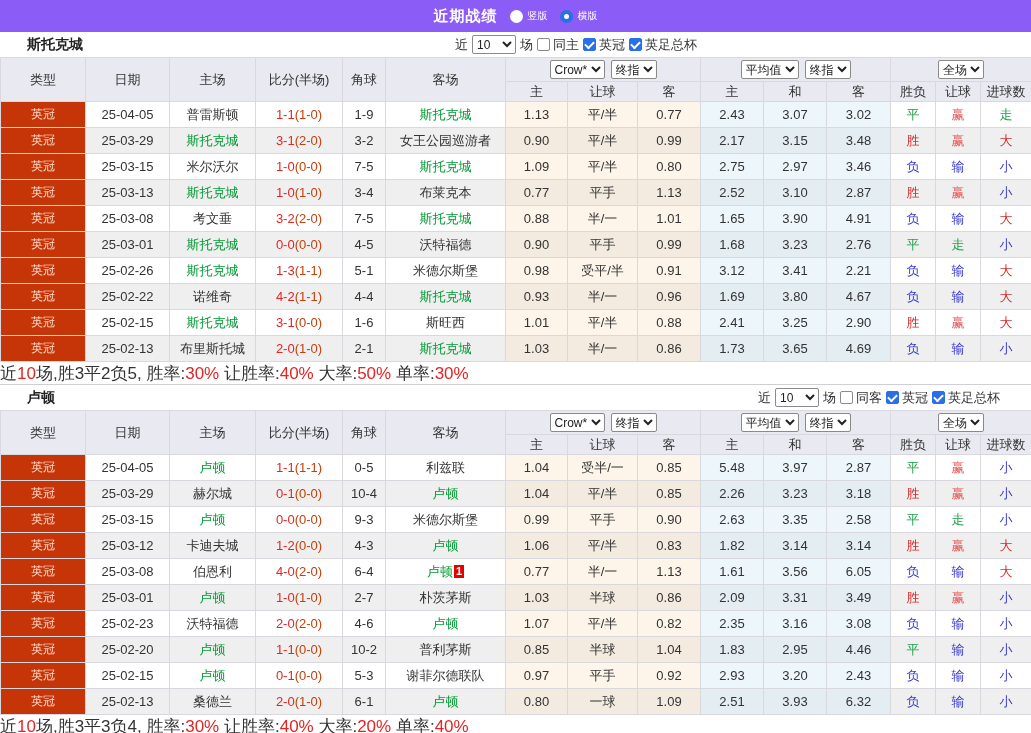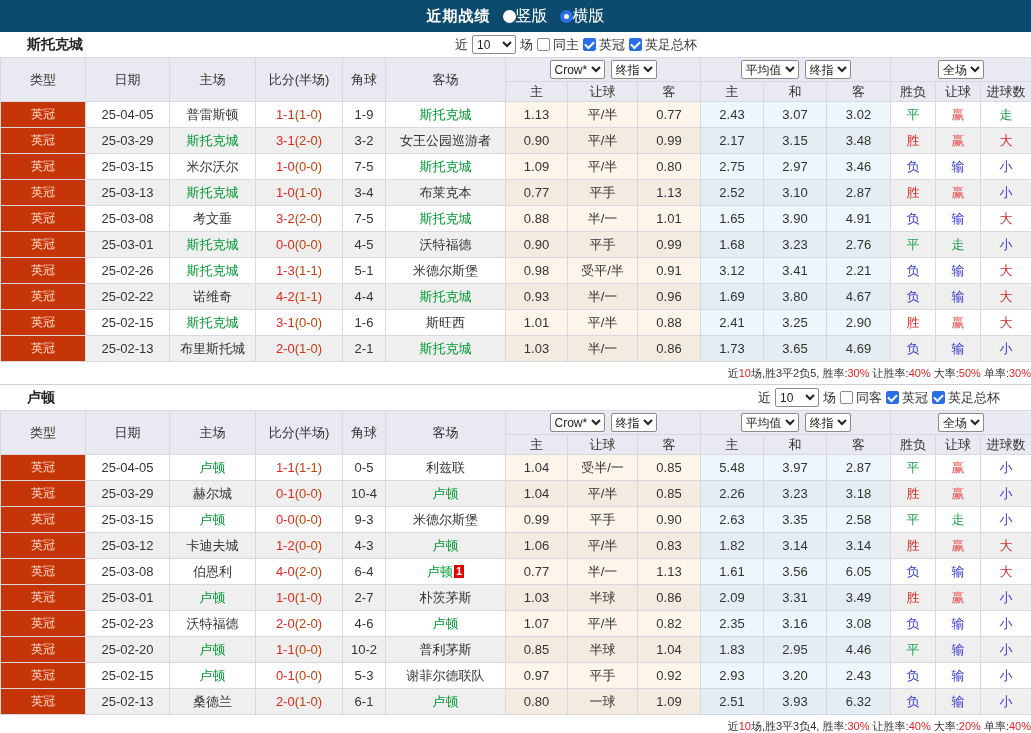--- a/index.html
+++ b/index.html
@@ -1,19 +1,19 @@
 <!DOCTYPE html>
 <html><head>
 <meta charset="utf-8">
 <style>
   * { box-sizing: border-box; }
   body { margin:0; width:1031px; background:#fff; font-family:"Liberation Sans","DejaVu Sans",sans-serif; color:#333; }
-  .titlebar { height:32px; background:#0c4a6e; display:flex; align-items:center; justify-content:center; gap:12px; color:#fff; }
+  .titlebar { height:32px; background:#8b5cf6; display:flex; align-items:center; justify-content:center; gap:12px; color:#fff; }
   .titlebar .title { font-weight:bold; font-size:15px; letter-spacing:1px; }
-  .radio-wrap { display:inline-flex; align-items:center; font-size:16px; cursor:pointer; }
+  .radio-wrap { display:inline-flex; align-items:center; gap:5px; font-size:10px; cursor:pointer; }
   .radio { width:13px; height:13px; border-radius:50%; background:#fff; }
   .radio.checked { border:4px solid #2a6fe8; }
 
   .sec-head { height:25px; position:relative; display:flex; align-items:center; background:#fff; }
   .team { font-weight:bold; font-size:14px; color:#222; padding-left:27px; }
   .filters { position:absolute; display:flex; align-items:center; gap:4px; font-size:13px; color:#333; }
   .filters.f0 { left:455px; } .filters.f1 { left:758px; }
   select { font-size:12px; height:19px; border:1px solid #8a8a8a; background:#fff; border-radius:2px; color:#222; }
   .sel-count { width:44px; }
   label { display:inline-flex; align-items:center; gap:3px; cursor:pointer; }
@@ -30,21 +30,21 @@
   tbody td { height:26px; background:#fff; }
   tr.alt td { background:#efefef; }
   tbody td.c-crow { background:#fdf5ea; }
   tr.alt td.c-crow { background:#f3ebdf; }
   tbody td.c-avg { background:#edf6fa; }
   tr.alt td.c-avg { background:#e4edf2; }
   tbody td.c-type { background:#c63508; color:#ffdccb; font-size:12px; }
   .hl { color:#009933; }
   .ft { color:#e32424; } .ht { color:#c2410c; }
   .badge { background:#e60000; color:#fff; font-size:11px; line-height:13px; padding:0 2px; display:inline-block; vertical-align:1px; margin-left:1px; font-weight:bold; }
-  .summary { height:23px; line-height:23px; text-align:right; font-size:11px; color:#333; border-bottom:1px solid #cfcfda; background:#fff; }
+  .summary { height:23px; line-height:23px; text-align:left; font-size:17px; color:#333; border-bottom:1px solid #cfcfda; background:#fff; }
   .summary .red { color:#e32424; }
 </style>
 </head>
 <body>
 
 <div class="page">
 
   <div class="titlebar">
     <span class="title">近期战绩</span>
     <span class="radio-wrap">

